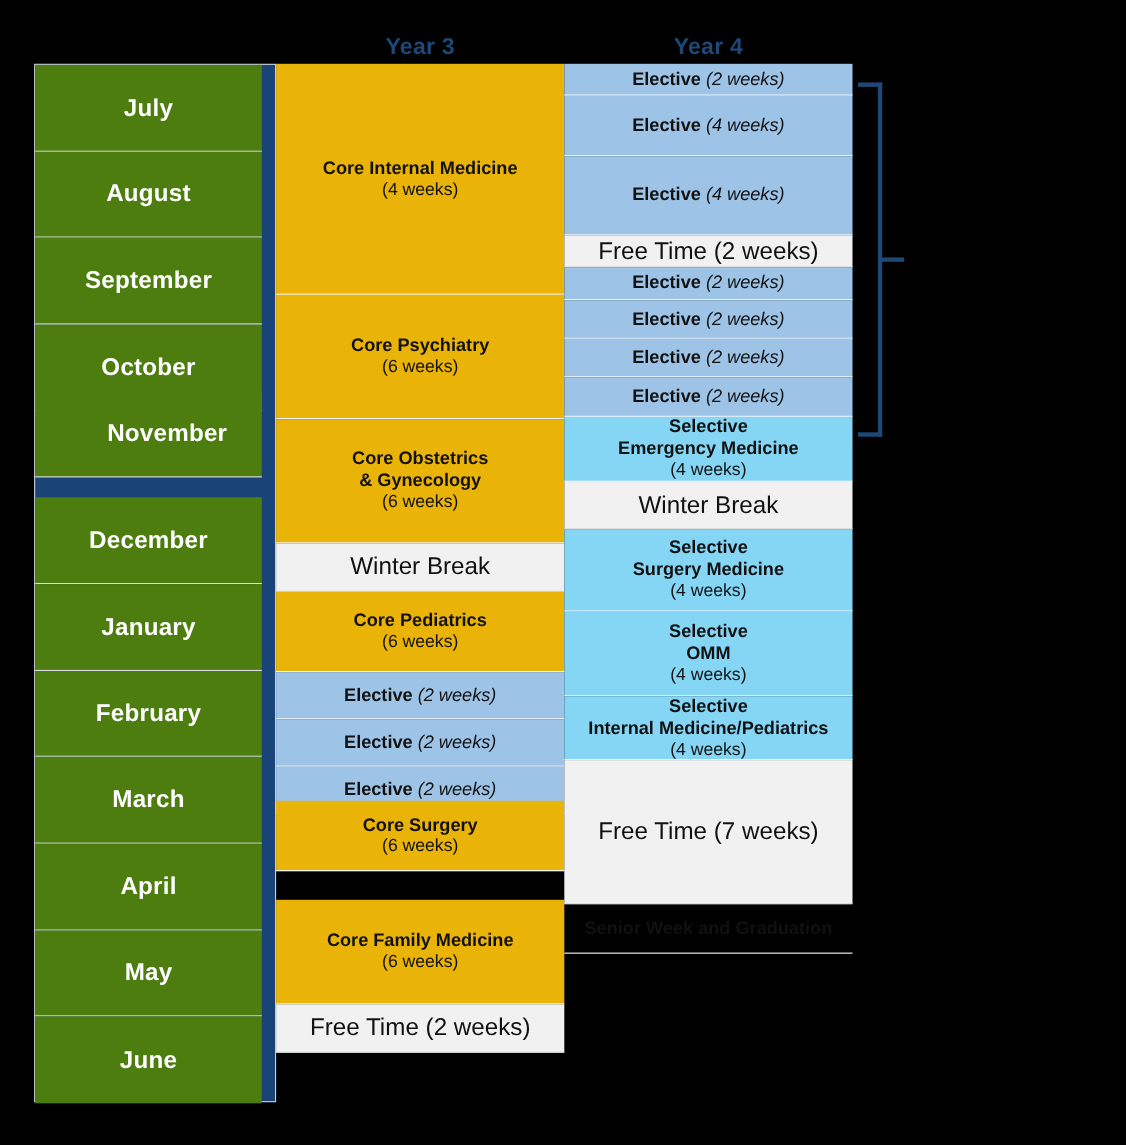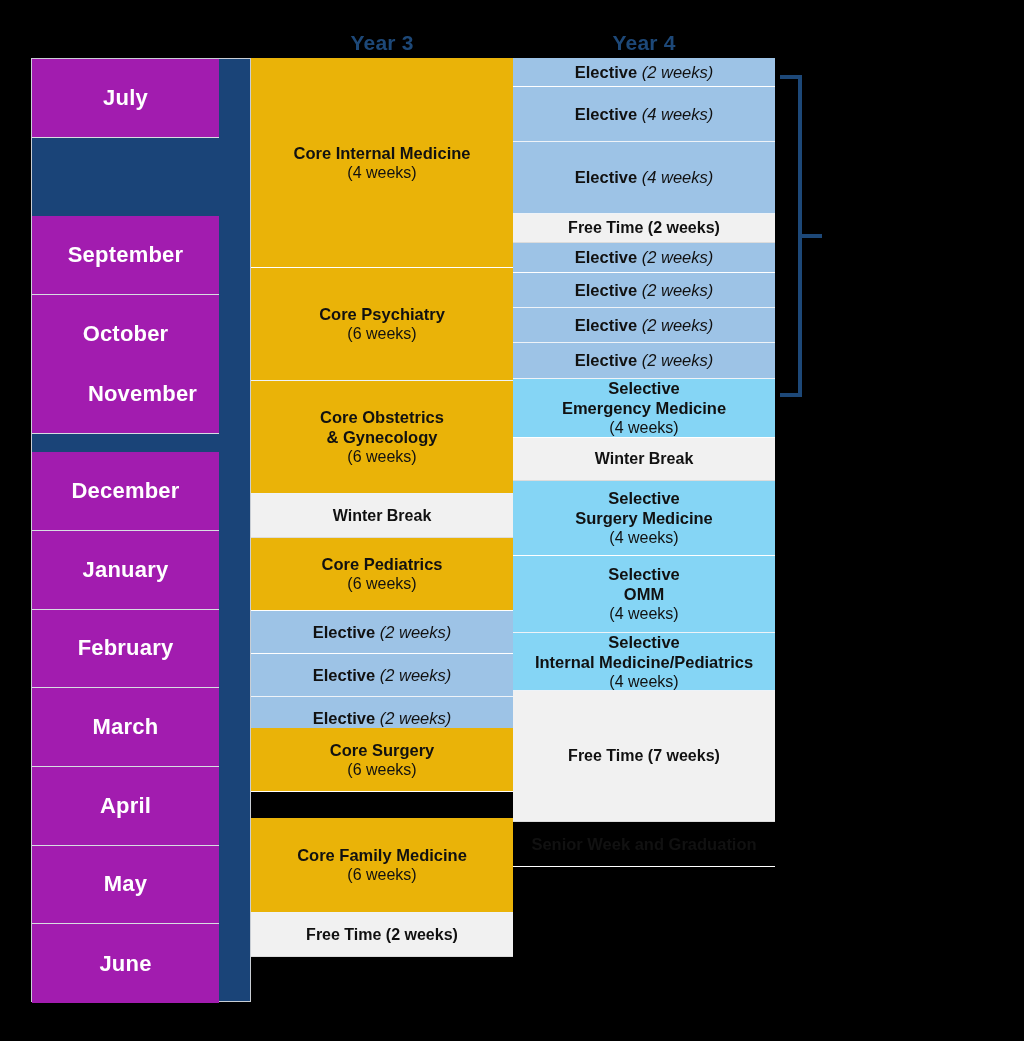--- a/index.html
+++ b/index.html
@@ -44,22 +44,22 @@
     left: 0;
     top: 0;
     width: 220px;
     height: 944px;
     border: 1px solid #c9ced4;
     background: #1a4478;
   }
   .month-cell {
     position: absolute;
     left: 0;
-    width: 187px;
-    background: #a21caf;
+    width: 206px;
+    background: #4d7c0f;
     color: #ffffff;
     font-size: 22px;
     font-weight: 600;
     display: flex;
     align-items: center;
     justify-content: center;
     border-bottom: 1px solid #d8dde2;
     letter-spacing: 0.2px;
   }
   .month-cell:last-child { border-bottom: none; }
@@ -92,21 +92,21 @@
   .block .inline { font-size: 16.5px; }
   .block .inline b { font-weight: bold; }
   .block .inline span { font-weight: normal; font-style: italic; }
 
   .bg-core      { background: #eab308; }
   .bg-elective  { background: #9dc3e6; }
   .bg-selective { background: #85d5f5; }
   .bg-free      { background: #f1f1f1; border-bottom: 1px solid #dcdcdc; }
 
   .bg-free .inline,
-  .bg-free .ttl { font-weight: bold; font-size: 16px; }
+  .bg-free .ttl { font-weight: normal; font-size: 22px; }
 
   
   .sep-light { border-bottom: 1px solid #eef3f8; }
 
   
   .bracket {
     position: absolute;
     left: 749px;
     top: 17px;
     width: 22px;
@@ -131,20 +131,23 @@
 
   <div class="col-header" id="hdr-y3">Year 3</div>
   <div class="col-header" id="hdr-y4">Year 4</div>
 
   <div class="grid">
 
     <div class="months" id="months-col">
         <div class="month-cell" style="top: 0px; height: 78.6667px;">
           <span>July</span>
         </div>
+        <div class="month-cell" style="top: 78.6667px; height: 78.6667px;">
+          <span>August</span>
+        </div>
         <div class="month-cell" style="top: 236px; height: 78.6667px;">
           <span>October</span>
         </div>
         <div class="month-cell" style="top: 157.333px; height: 78.6667px;">
           <span>September</span>
         </div>
         <div class="month-cell" style="top: 296px; height: 78.6667px; padding-left: 34px;">
           <span>November</span>
         </div>
         <div class="month-cell" style="top: 393.333px; height: 78.6667px;">

